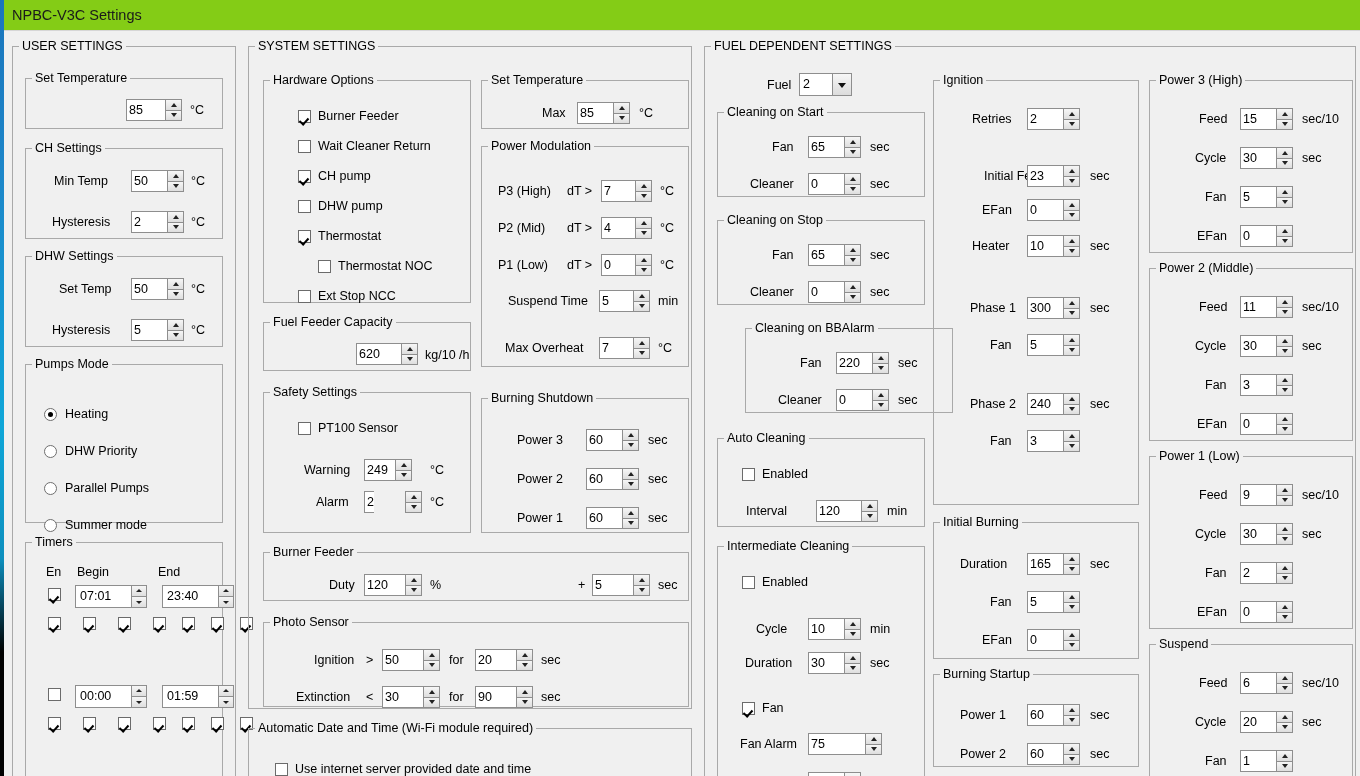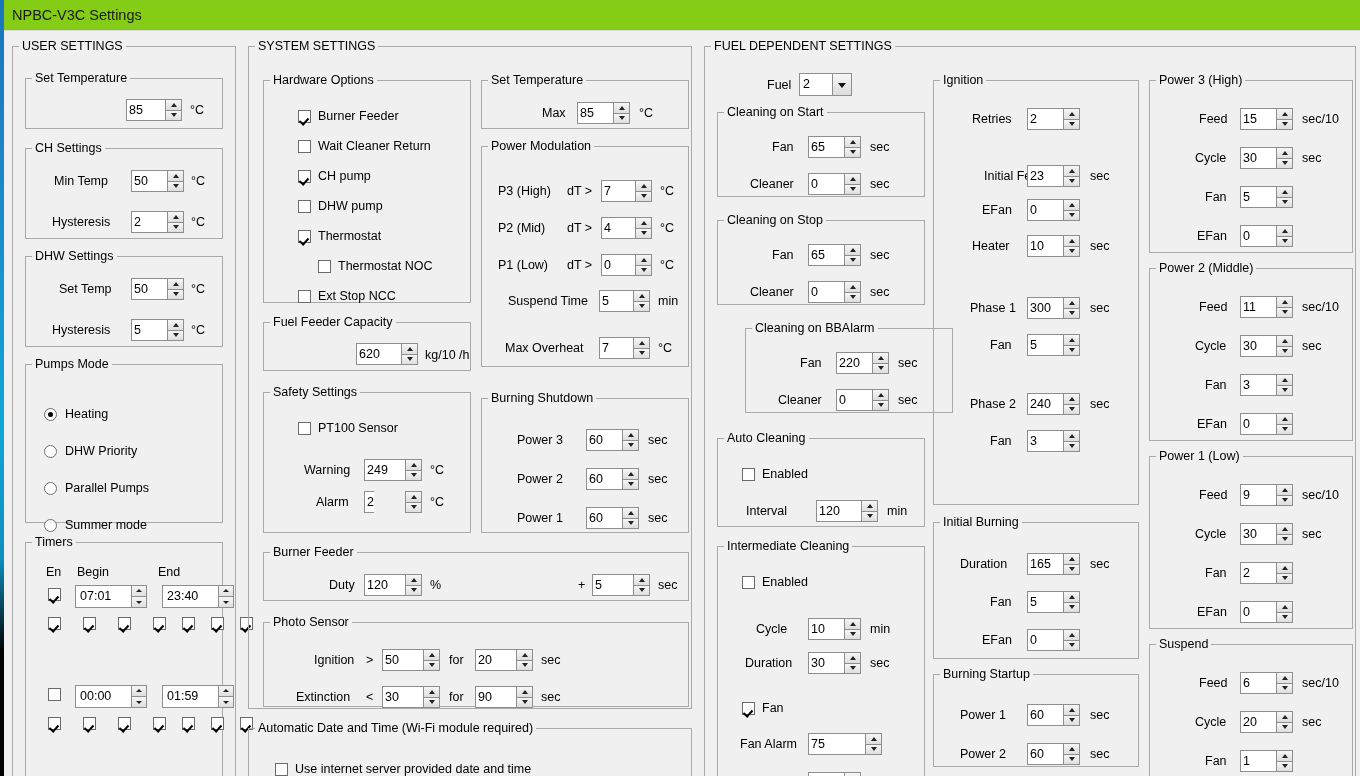--- a/index.html
+++ b/index.html
@@ -326,21 +326,21 @@
         <div class="unit" style="left:161px; top:19px;">kg/10 /h</div>
       </fieldset>
 
       <fieldset class="gb" style="left:14px; top:332px; width:208px; height:148px;">
         <legend>Safety Settings</legend>
         <div class="cbwrap" style="left:34px; top:22px;">
           <span class="cb"></span>
           <span class="cl">PT100 Sensor</span>
         </div>
         <div class="lbl" style="left:40px; top:64px;">Warning</div>
-        <div class="spin" style="left:100px; top:60px; width:58px;">
+        <div class="spin" style="left:100px; top:60px; width:48px;">
           <div class="box">249</div>
           <div class="btns">
               <div class="b up">
                 <i></i>
               </div>
               <div class="b dn">
                 <i></i>
               </div>
             </div>
         </div>

